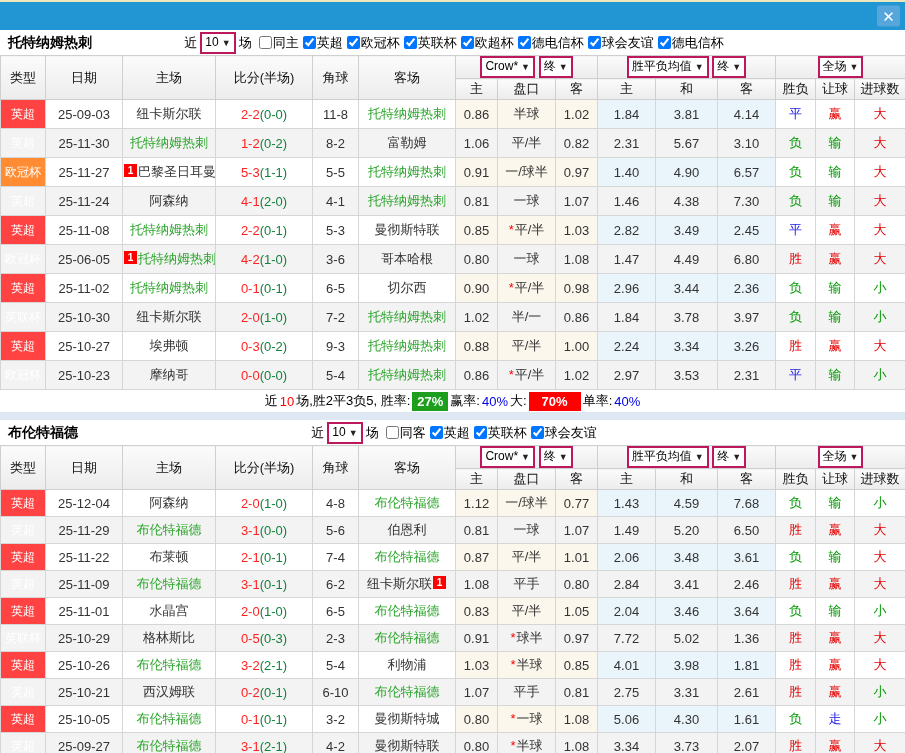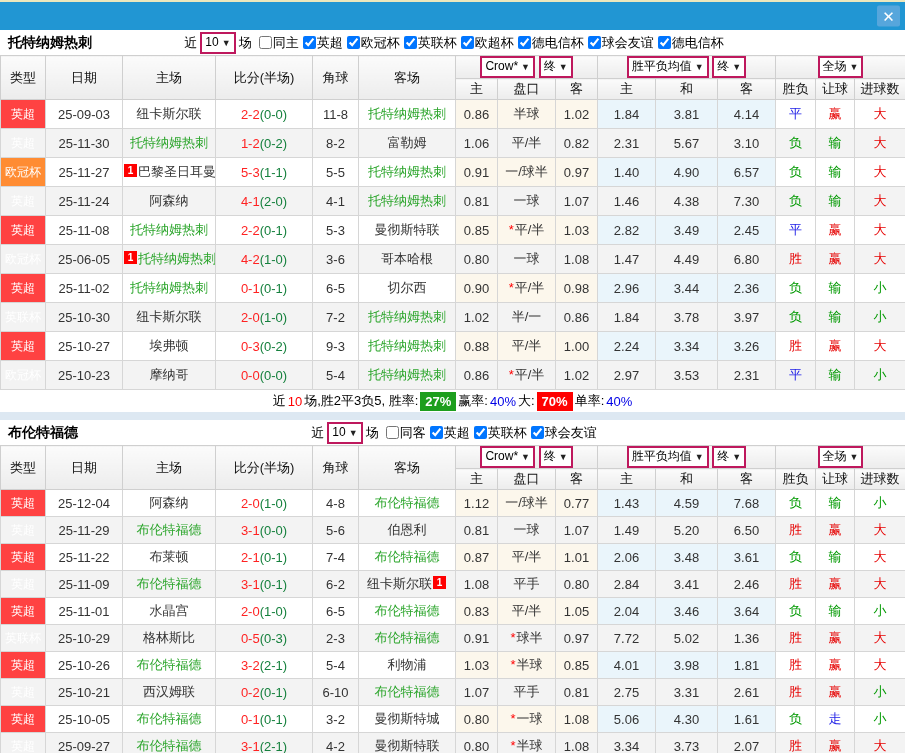--- a/index.html
+++ b/index.html
@@ -39,21 +39,21 @@
   .ht{color:#15803d;}
   .c-red{color:#e60000;}
   .c-green{color:#009900;}
   .c-blue{color:#1a1ae6;}
   .mark{display:inline-block;width:13px;height:13px;line-height:13px;background:#f00;color:#fff;
        font-size:10px;font-weight:bold;vertical-align:2px;text-align:center;margin:0 1px;}
   .star{color:#f00;margin-right:1px;}
   .summary-row{height:22px;display:flex;align-items:center;justify-content:center;font-size:13px;color:#000;}
   .summary-row span{margin:0 1px;}
   .badge-green{background:#1d9e1d;color:#fff;font-weight:bold;padding:2px 5px;margin:0 3px;}
-  .badge-red{background:#f00;color:#fff;font-weight:bold;padding:2px 5px;margin:0 3px;}
+  .badge-red{background:#f00;color:#fff;font-weight:bold;padding:2px 13px;margin:0 3px;}
   .blue{color:#0000e6;}
   .red{color:#f00;}
   .separator{height:8px;background:#dde8f2;}
 </style>
 </head>
 <body>
 
 <div class="topstrip"></div>
 <div class="topbar">
   <div class="close-btn">✕</div>

